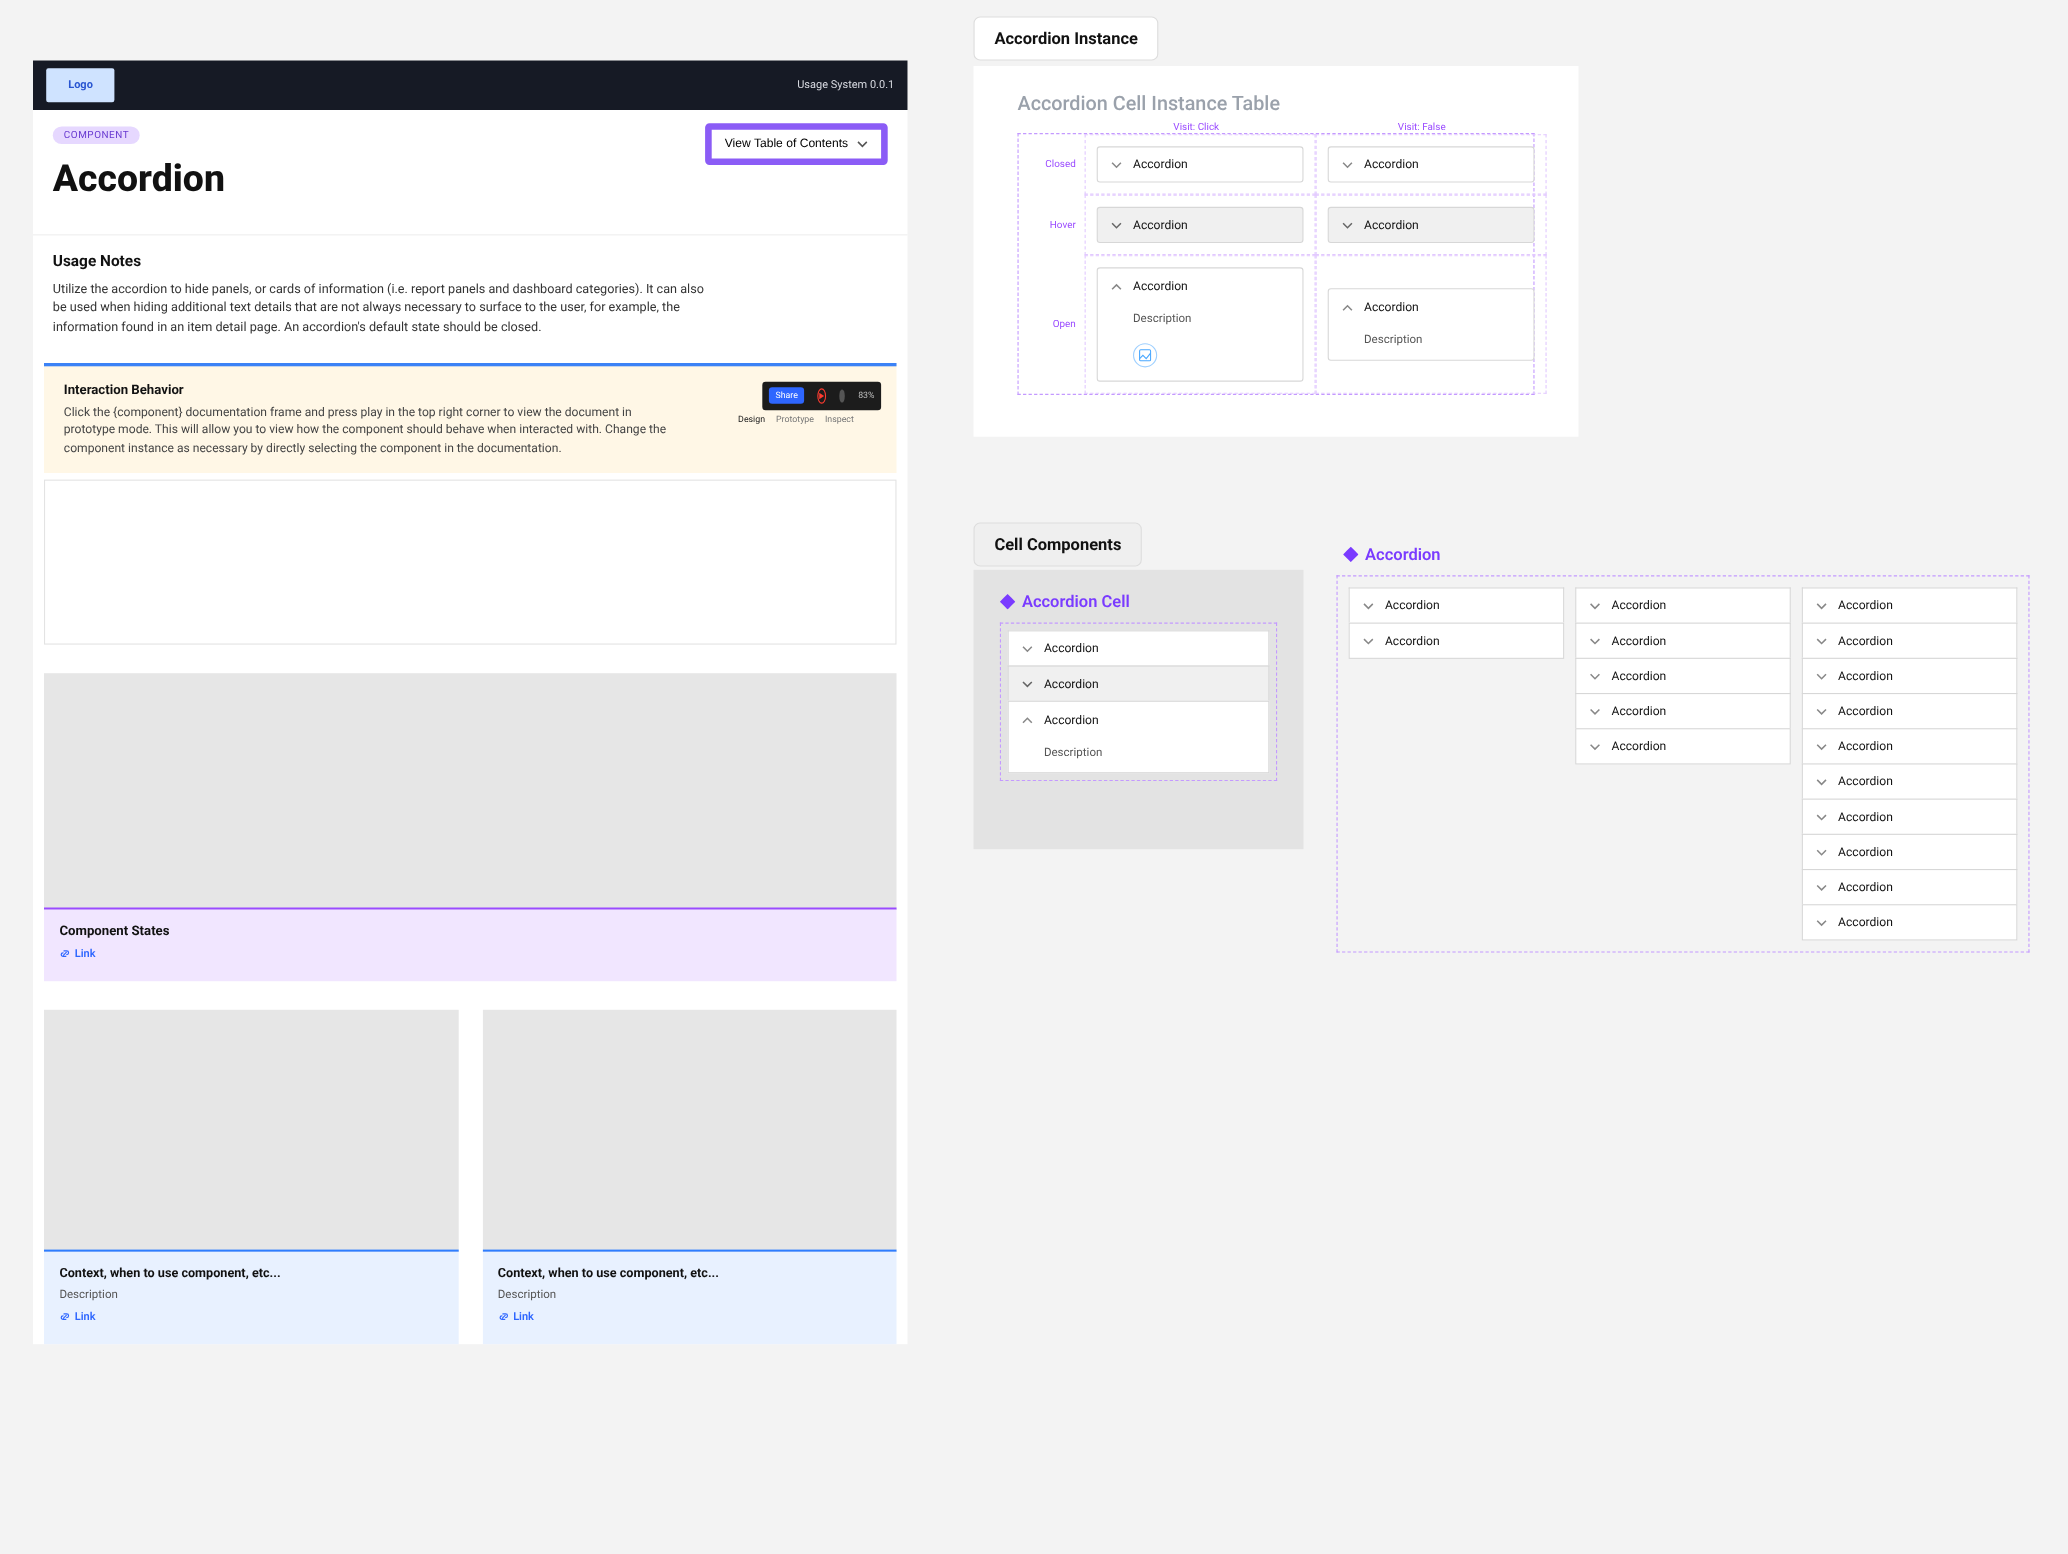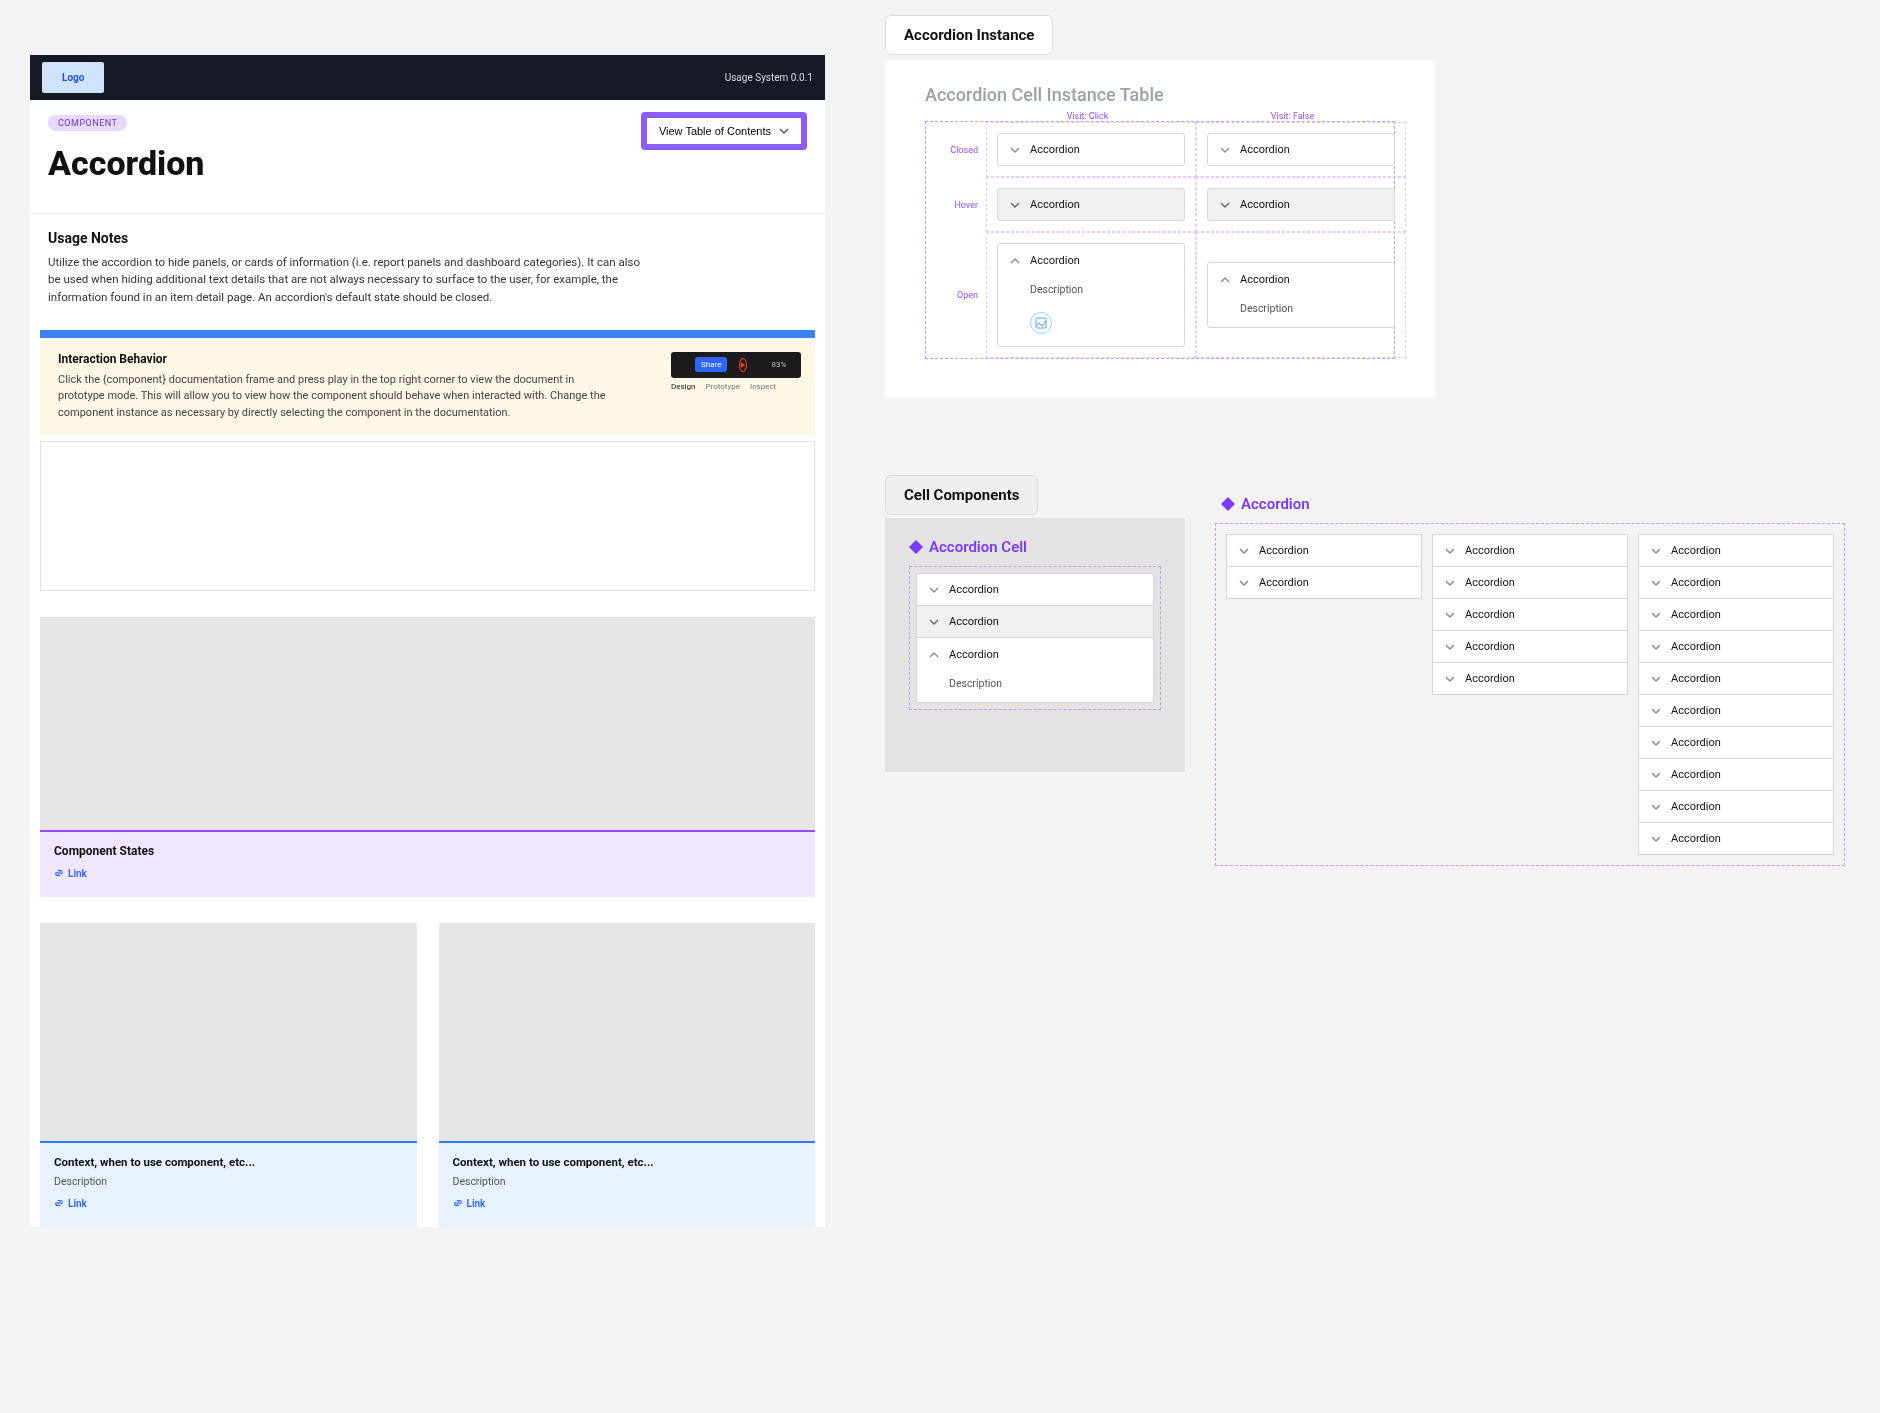--- a/index.html
+++ b/index.html
@@ -91,21 +91,21 @@
   }
   .section p {
     font-size: 11.5px;
     color: #333;
     line-height: 1.5;
     max-width: 600px;
   }
 
   .interaction-box {
     margin: 0 10px;
-    border-top: 8px solid #3b82f6;
+    border-top: 3px solid #3b82f6;
     background: #fff7e6;
     padding: 14px 18px;
     position: relative;
     min-height: 98px;
   }
   .interaction-box h4 {
     font-size: 12px;
     font-weight: 700;
     margin-bottom: 6px;
   }
@@ -120,22 +120,23 @@
     right: 14px;
     top: 14px;
     width: 130px;
   }
   .proto-bar {
     background: #1c1c1c;
     height: 26px;
     border-radius: 3px;
     display: flex;
     align-items: center;
-    padding: 0 24px;
+    padding: 0 6px;
     gap: 12px;
+    margin-left: 22px;
   }
   .proto-share {
     background: #2e66ff;
     color: #fff;
     font-size: 8px;
     padding: 3px 6px;
     border-radius: 3px;
   }
   .proto-play {
     width: 14px; height: 14px;

